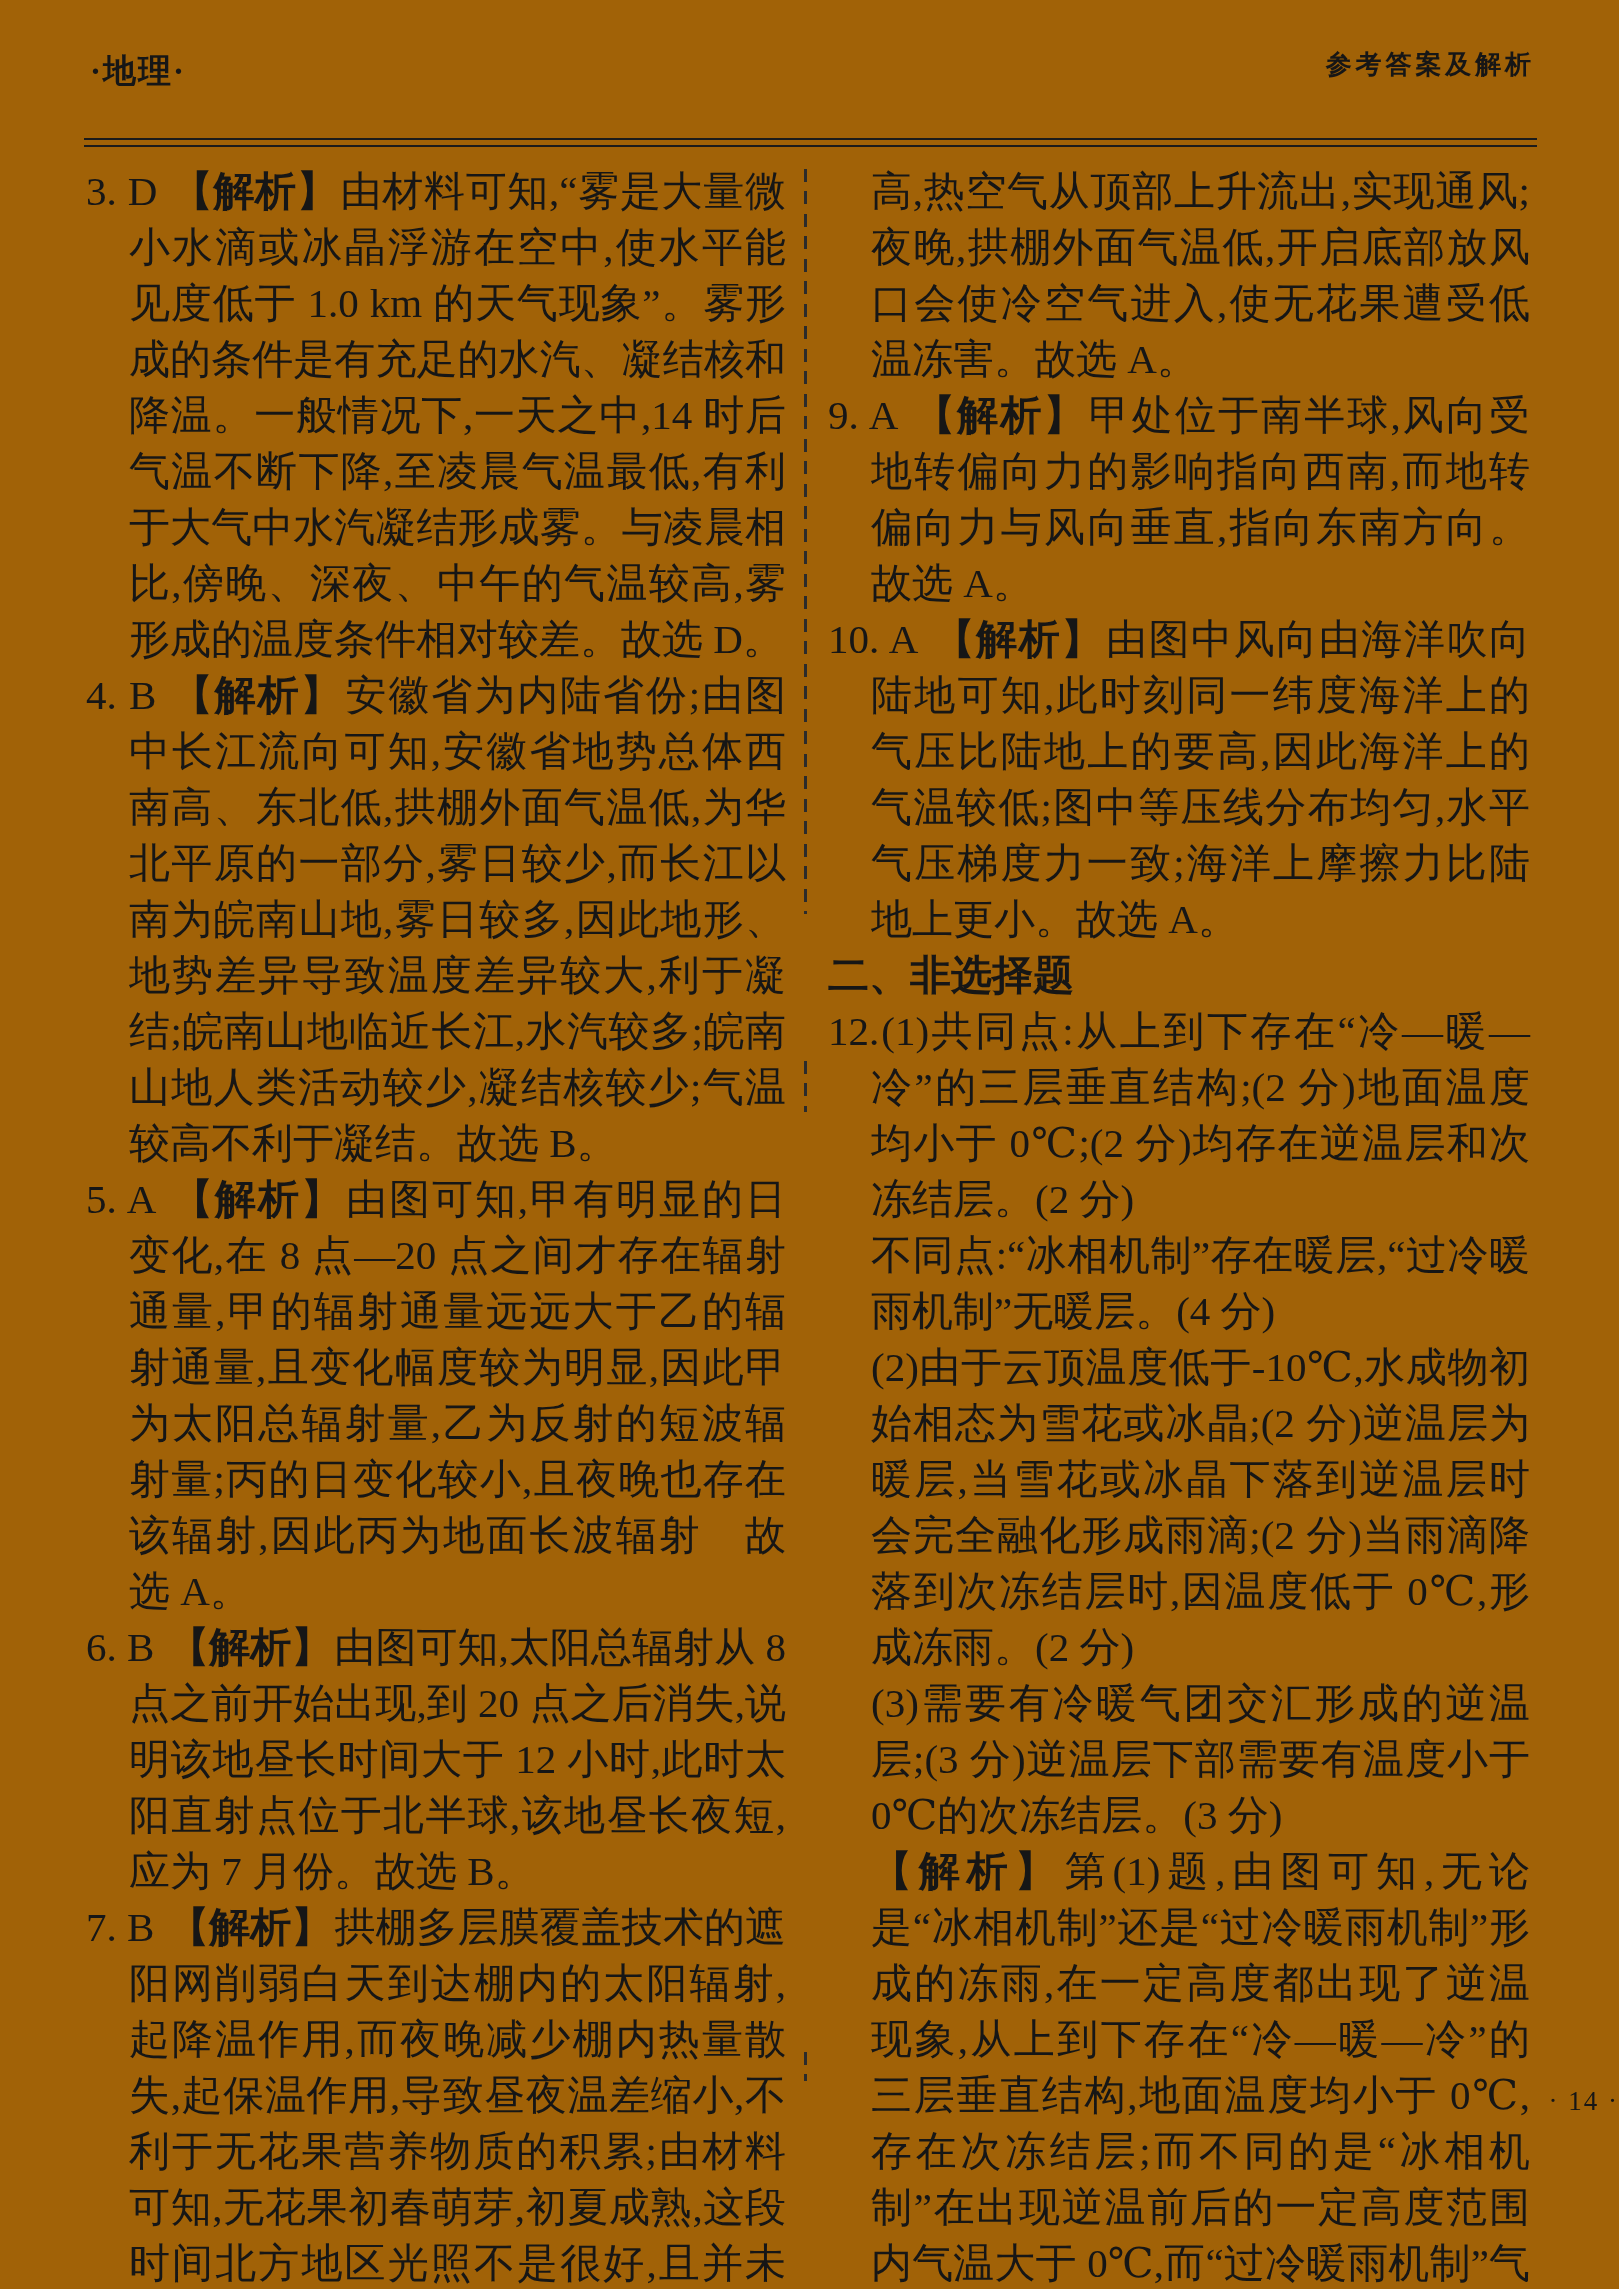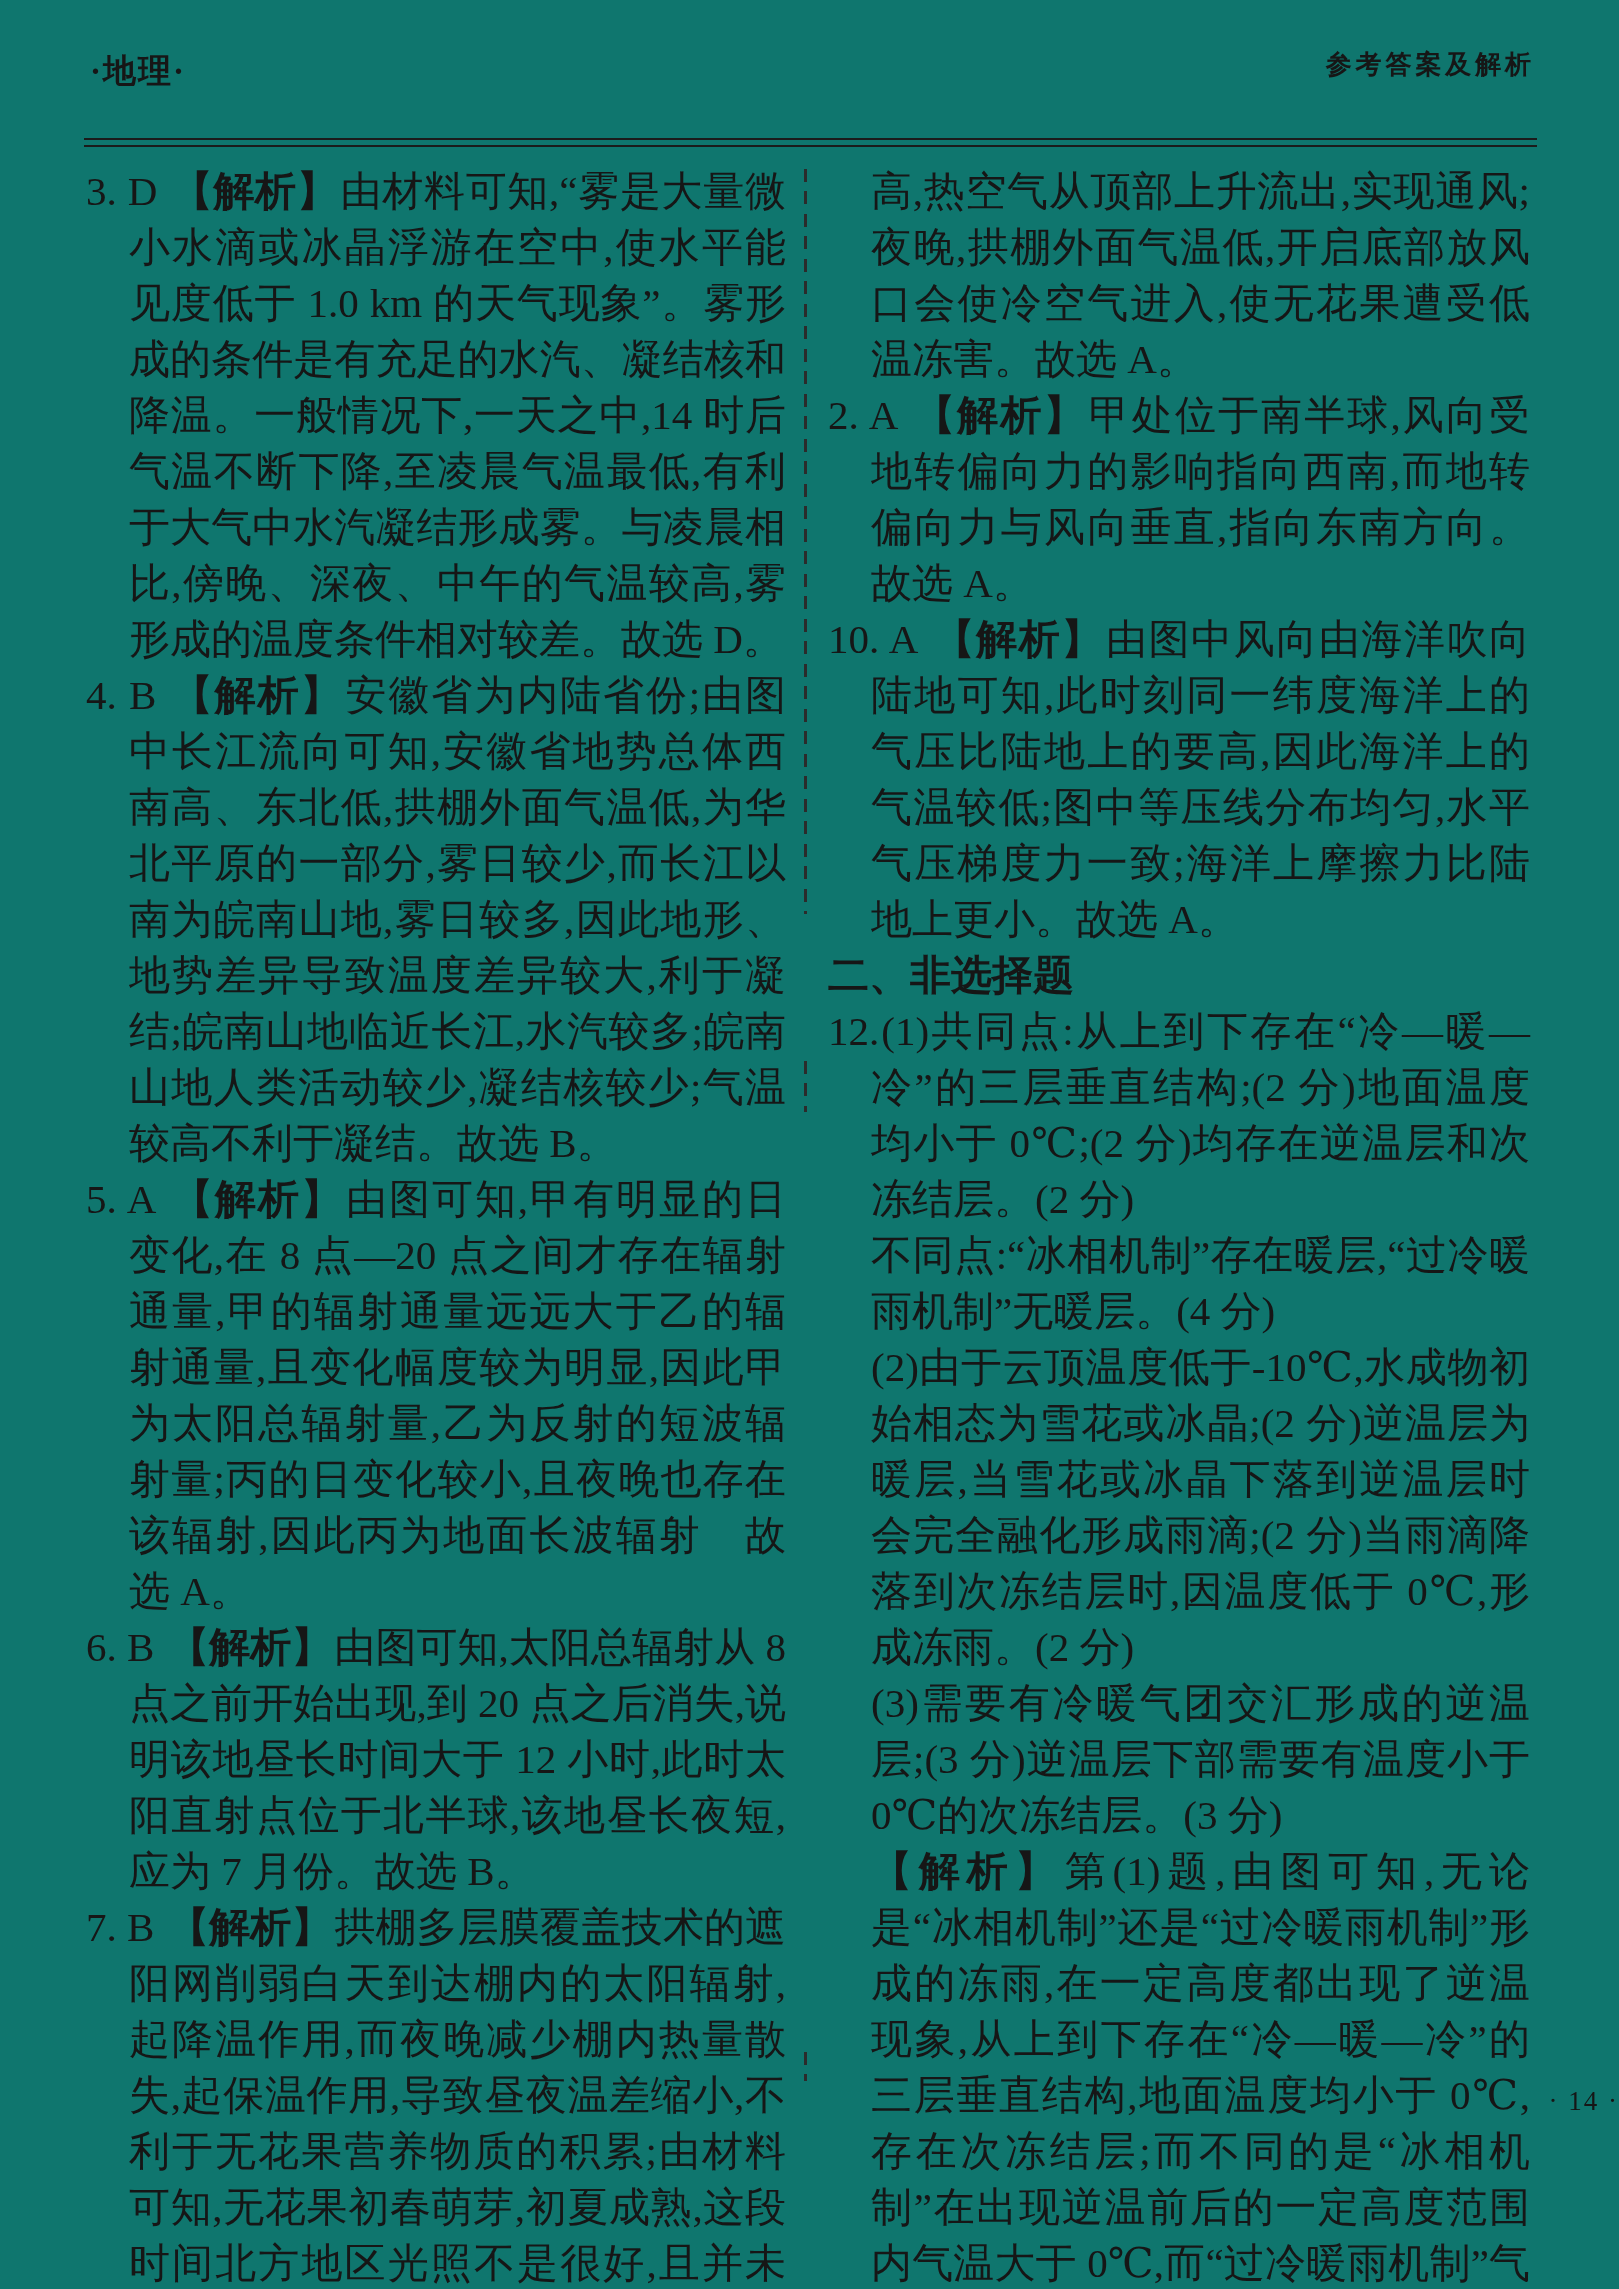--- a/index.html
+++ b/index.html
@@ -1,20 +1,20 @@
 <!DOCTYPE html>
 <html><head>
 <meta charset="utf-8">
 <style>
   html,body{margin:0;padding:0;background:#e8e8e4;}
   .page{
     position:relative;
     width:1619px;height:2290px;
     margin:0 auto;
-    background:#0f766e;
+    background:#a16207;
     font-family:"Liberation Serif","DejaVu Serif",serif;
     color:#161616;
     overflow:hidden;
   }
   .header-left{
     position:absolute;left:90px;top:49px;
     font-size:33px;font-weight:bold;letter-spacing:2px;
   }
   .header-right{
     position:absolute;right:84px;top:47px;
@@ -91,21 +91,21 @@
       <span class="num">8. A</span><span class="jx">【解析】</span><span class="body">越冬时天气寒冷,只有在晴朗的白天,温度较高时,才打开顶部放风口,且在晴朗的夜间,温度较低时,关闭底部放风口。由于晴天白天棚内气温较</span>
     </p>
 
   </div>
 
   <div class="col col-right">
 
     <p class="cont">高,热空气从顶部上升流出,实现通风;夜晚,拱棚外面气温低,开启底部放风口会使冷空气进入,使无花果遭受低温冻害。故选 A。</p>
 
     <p class="item">
-      <span class="num">2. A</span><span class="jx">【解析】</span><span class="body">甲处位于南半球,风向受地转偏向力的影响指向西南,而地转偏向力与风向垂直,指向东南方向。故选 A。</span>
+      <span class="num">9. A</span><span class="jx">【解析】</span><span class="body">甲处位于南半球,风向受地转偏向力的影响指向西南,而地转偏向力与风向垂直,指向东南方向。故选 A。</span>
     </p>
 
     <p class="item">
       <span class="num">10. A</span><span class="jx">【解析】</span><span class="body">由图中风向由海洋吹向陆地可知,此时刻同一纬度海洋上的气压比陆地上的要高,因此海洋上的气温较低;图中等压线分布均匀,水平气压梯度力一致;海洋上摩擦力比陆地上更小。故选 A。</span>
     </p>
 
 
     <p class="sec-heading">二、非选择题</p>
 
     <p class="item">

